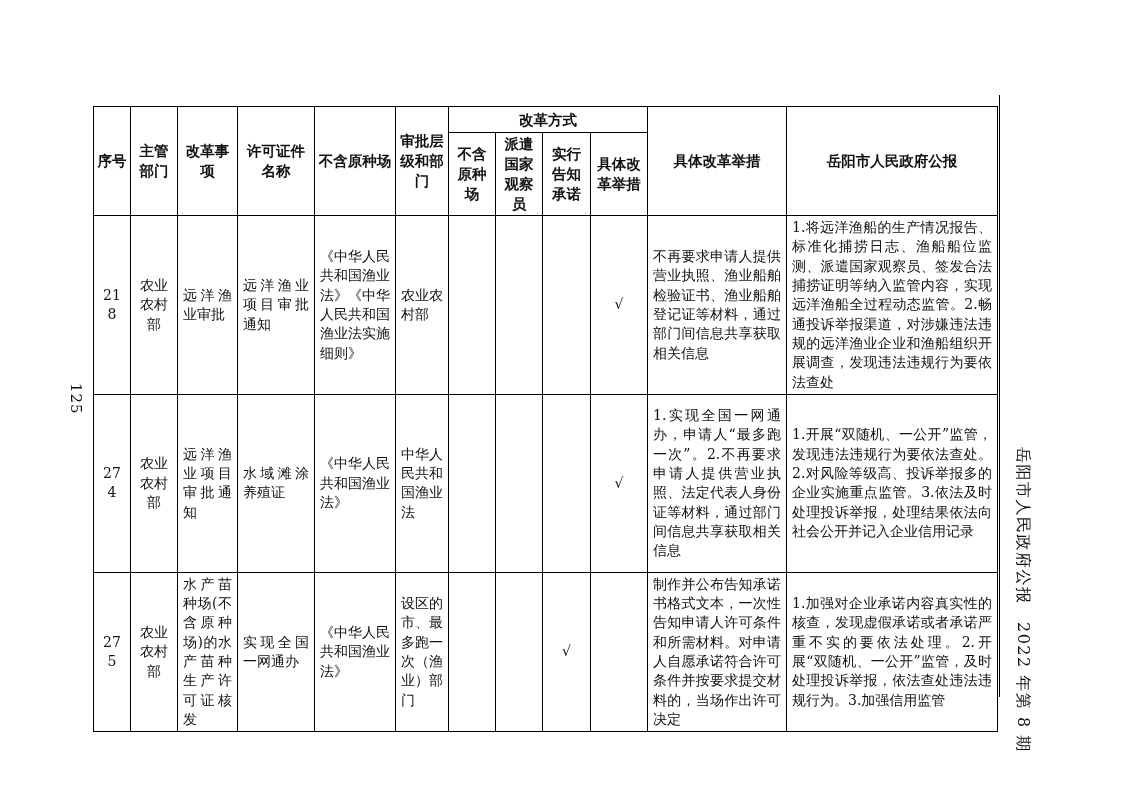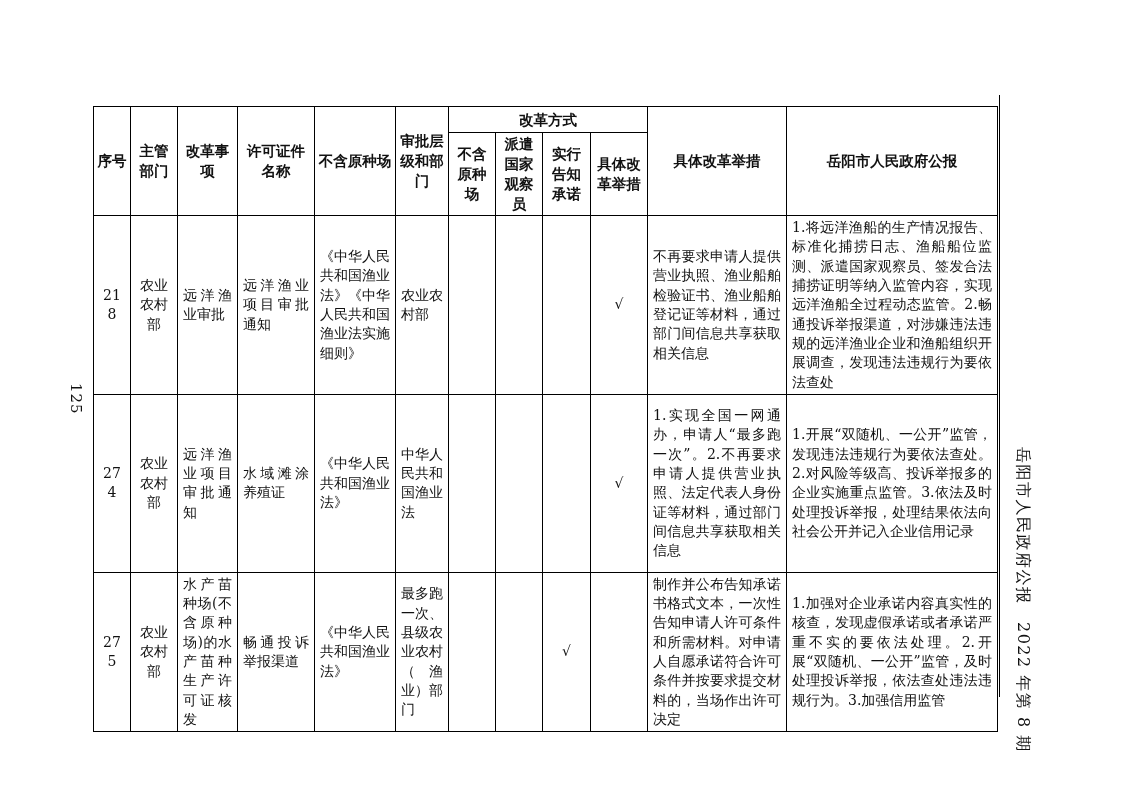--- a/index.html
+++ b/index.html
@@ -123,23 +123,23 @@
       <td class="check"></td>
       <td class="check">√</td>
       <td class="j jt">1.实现全国一网通办，申请人“最多跑一次”。2.不再要求申请人提供营业执照、法定代表人身份证等材料，通过部门间信息共享获取相关信息</td>
       <td class="j jt">1.开展“双随机、一公开”监管，发现违法违规行为要依法查处。2.对风险等级高、投诉举报多的企业实施重点监管。3.依法及时处理投诉举报，处理结果依法向社会公开并记入企业信用记录</td>
     </tr>
 
     <tr style="height:146px">
       <td class="c">275</td>
       <td class="c">农业农村部</td>
       <td class="j">水产苗种场(不含原种场)的水产苗种生产许可证核发</td>
-      <td class="j">畅通投诉举报渠道</td>
+      <td class="j">实现全国一网通办</td>
       <td class="j c">《中华人民共和国渔业法》</td>
-      <td class="j">最多跑一次、县级农业农村（渔业）部门</td>
+      <td class="j">设区的市、最多跑一次（渔业）部门</td>
       <td class="check"></td>
       <td class="check"></td>
       <td class="check">√</td>
       <td class="check"></td>
       <td class="j jt">制作并公布告知承诺书格式文本，一次性告知申请人许可条件和所需材料。对申请人自愿承诺符合许可条件并按要求提交材料的，当场作出许可决定</td>
       <td class="j jt">1.加强对企业承诺内容真实性的核查，发现虚假承诺或者承诺严重不实的要依法处理。2.开展“双随机、一公开”监管，及时处理投诉举报，依法查处违法违规行为。3.加强信用监管</td>
     </tr>
   </tbody>
     </table>
 

